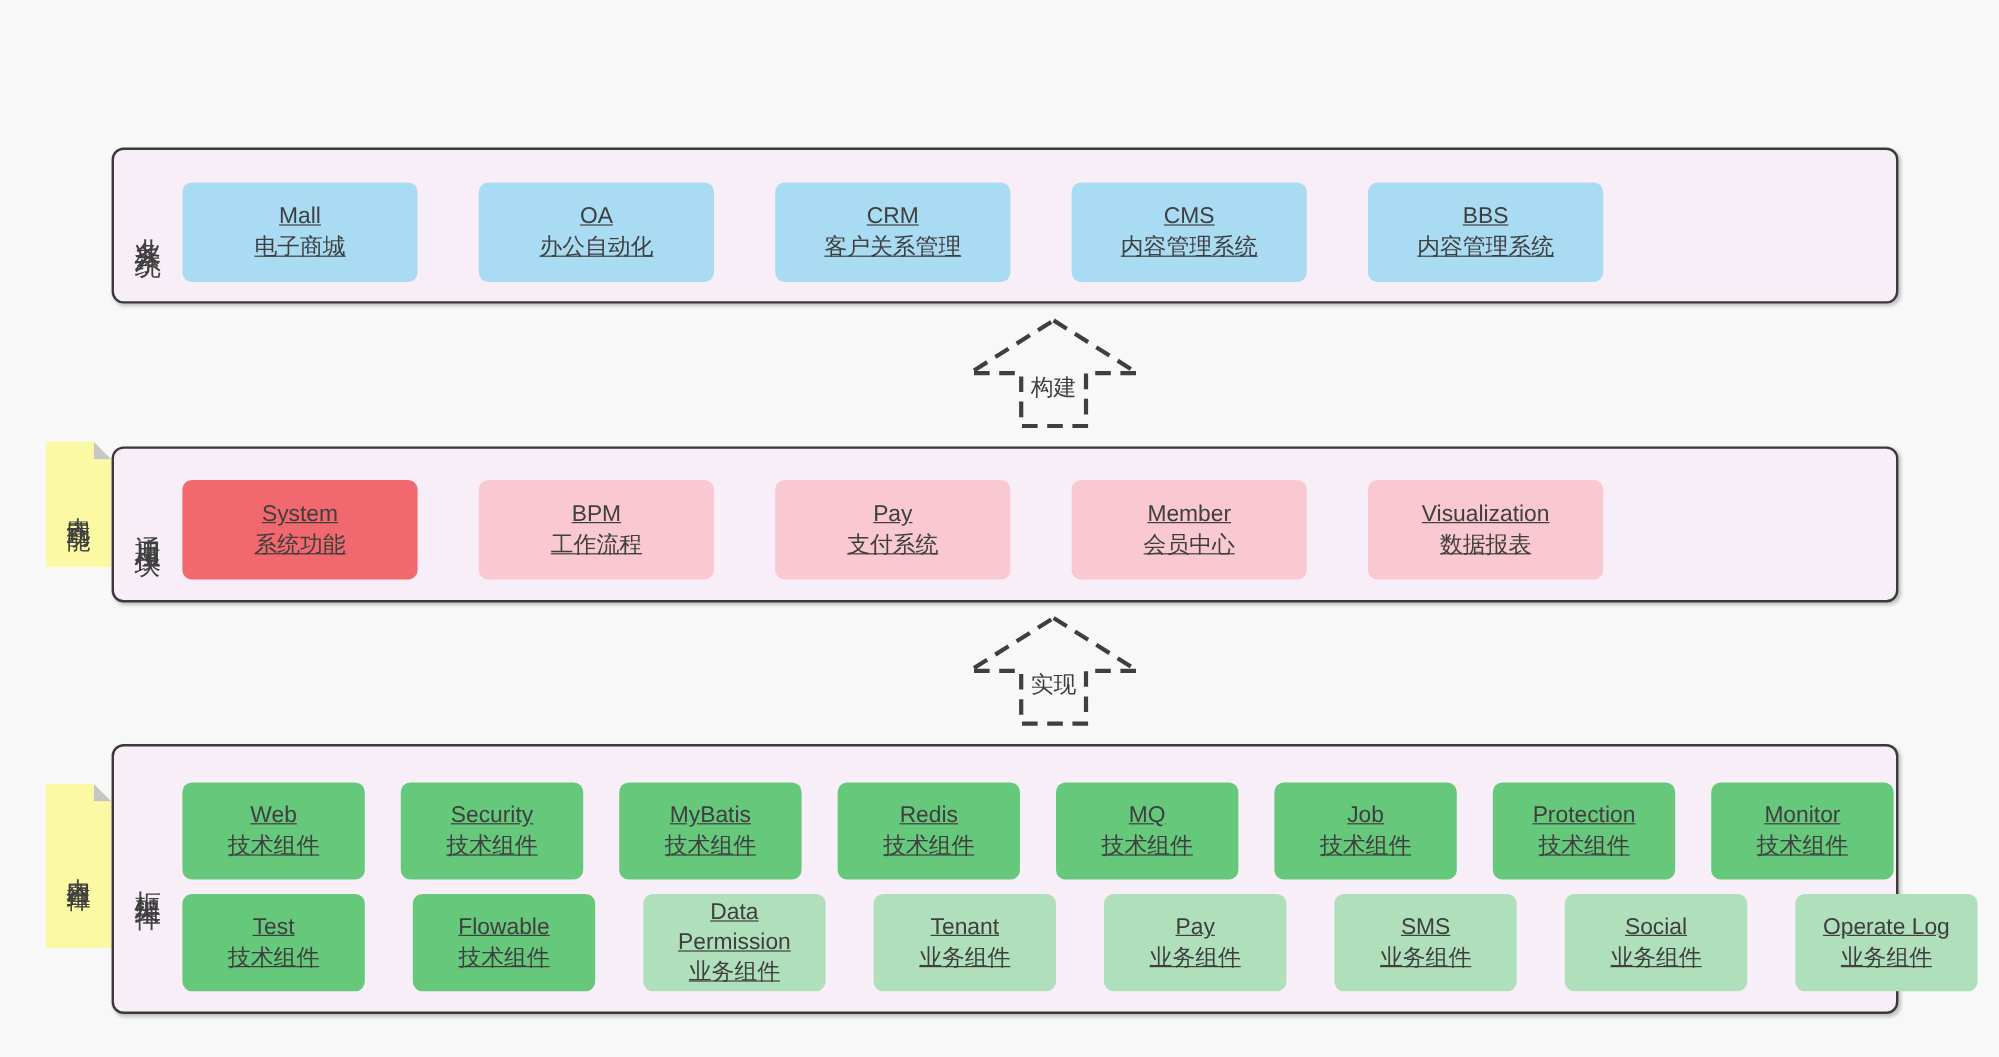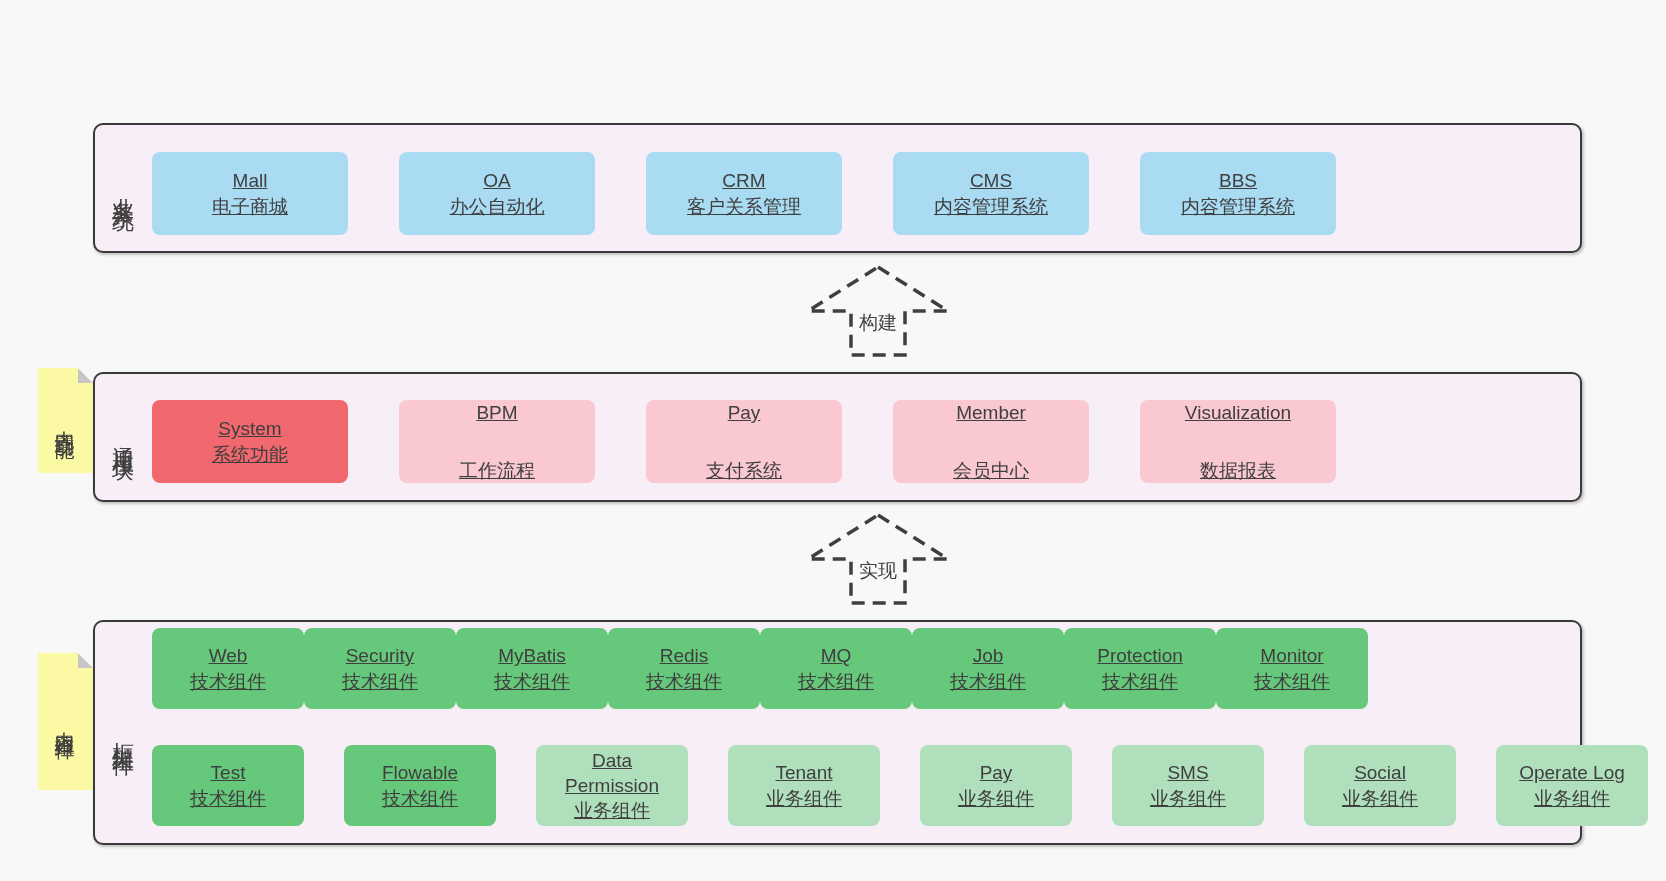--- a/index.html
+++ b/index.html
@@ -25,35 +25,35 @@
   .layer-label {
     position: absolute; left: 13px; top: 50%; transform: translateY(-50%);
     writing-mode: vertical-rl; text-orientation: upright;
     font-size: 22px; letter-spacing: 4px; color: var(--text, #3f3f3f);
     white-space: nowrap;
   }
 
   .box-row { position: absolute; left: 57px; display: flex; }
   .layer-1 .box-row { top: 27px; gap: 51px; }
   .layer-2 .box-row { top: 26px; gap: 51px; }
-  .layer-3 .row-a  { top: 6px;  }
+  .layer-3 .row-a  { top: 30px;  gap: 30px; }
   .layer-3 .row-b  { top: 123px; gap: 40px; }
 
   .box {
     display: flex; flex-direction: column; justify-content: center; align-items: center;
     text-align: center; border-radius: 8px;
     font-size: 19px; line-height: 1.32; color: var(--text, #3f3f3f);
     padding: 0 14px;
     text-decoration: underline;
   }
   .box.w6 { width: 196px; height: 83px; }
   .box.w8 { width: 152px; height: 81px; }
   .blue       { background: var(--blue, #a9dbf3); }
   .red        { background: var(--red, #f1686e); }
-  .pink       { background: var(--pink, #f9c8d1); justify-content: space-between; }
+  .pink       { background: var(--pink, #f9c8d1); }
   .green      { background: var(--green, #66c87a); }
   .lightgreen { background: var(--lightgreen, #afe0bb); }
 
   .note {
     position: absolute; left: 38px; width: 55px;
     background: var(--note_yellow, #fbf9a3);
     clip-path: polygon(0 0, calc(100% - 15px) 0, 100% 15px, 100% 100%, 0 100%);
     display: flex; align-items: center; justify-content: center;
   }
   .note-1 { top: 368px; height: 105px; }

